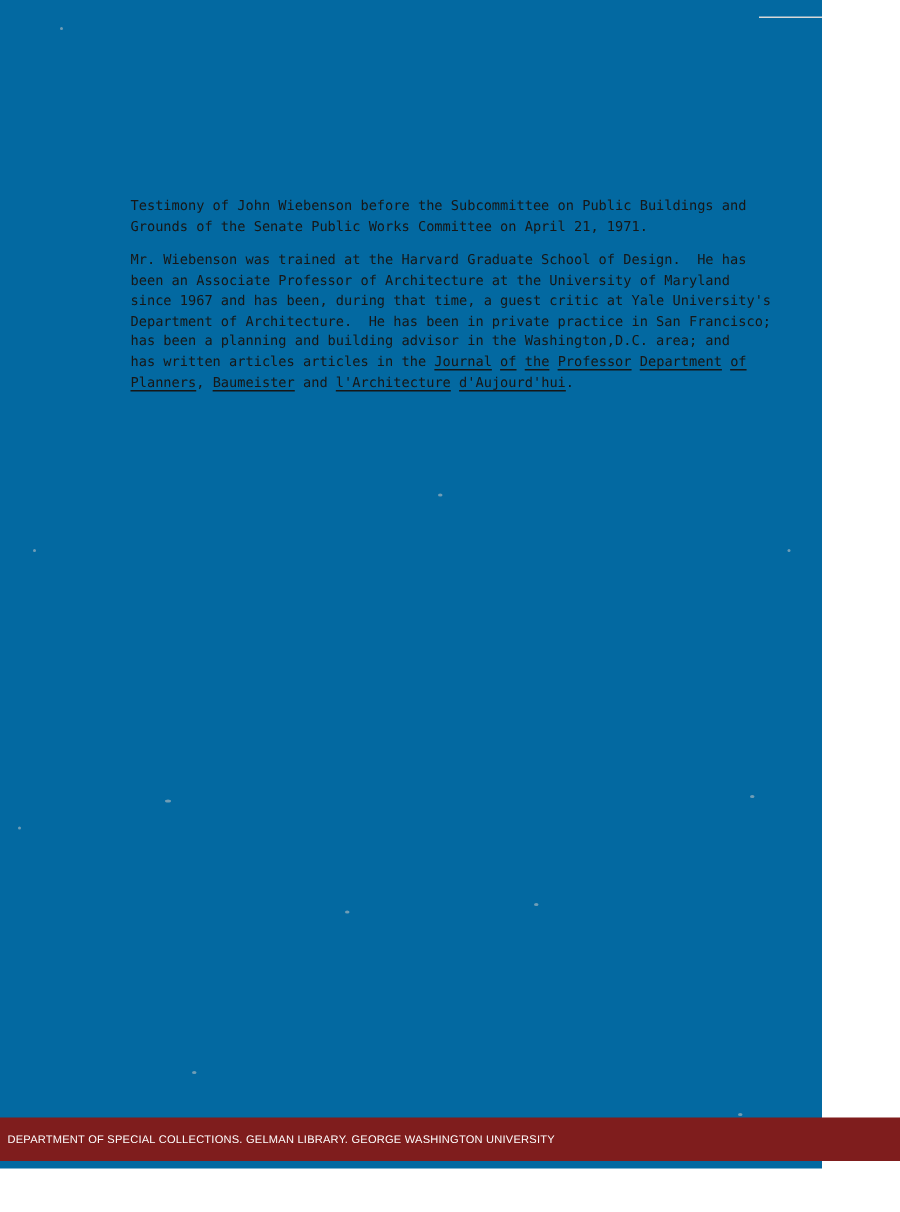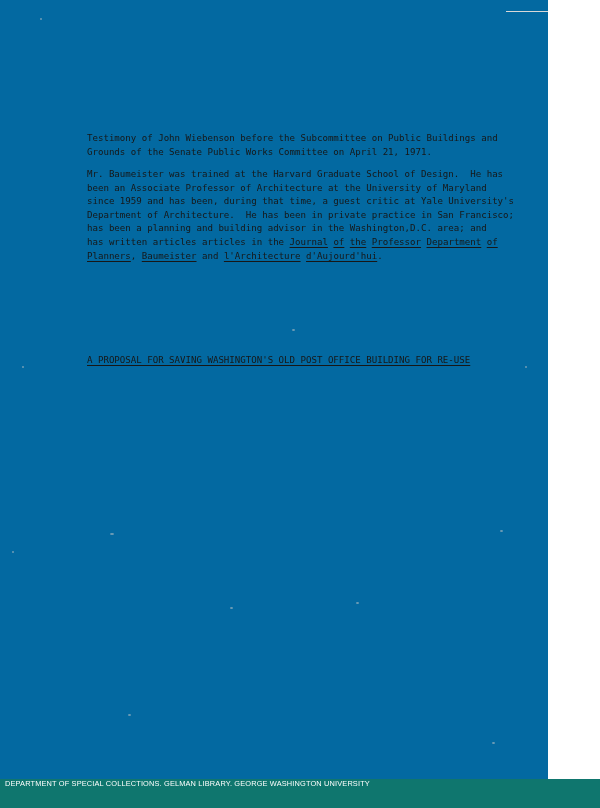--- a/index.html
+++ b/index.html
@@ -62,27 +62,27 @@
   .u {
     text-decoration: underline;
     text-underline-offset: 2px;
     text-decoration-thickness: 1px;
   }
 
   
   #credit-bar {
     position: absolute;
     left: 0;
-    top: 779px;
+    top: 745px;
     width: 600px;
     height: 29px;
-    background: #0f766e;
+    background: #7f1d1d;
     color: #ffffff;
     display: flex;
-    align-items: flex-start;
+    align-items: center;
   }
   #credit-text {
     font-family: "Liberation Sans", sans-serif;
     font-size: 7.4px;
     letter-spacing: 0.15px;
     padding-left: 5px;
     color: #ffffff;
     white-space: nowrap;
   }
 
@@ -111,27 +111,26 @@
   <div class="speck" style="left:500px; top:530px; width:3px; height:2px;"></div>
   <div class="speck" style="left:12px;  top:551px; width:2px; height:2px;"></div>
   <div class="speck" style="left:230px; top:607px; width:3px; height:2px;"></div>
   <div class="speck" style="left:356px; top:602px; width:3px; height:2px;"></div>
   <div class="speck" style="left:128px; top:714px; width:3px; height:2px;"></div>
   <div class="speck" style="left:492px; top:742px; width:3px; height:2px;"></div>
 
   <div class="typed" id="para-intro">Testimony of John Wiebenson before the Subcommittee on Public Buildings and
 Grounds of the Senate Public Works Committee on April 21, 1971.</div>
 
-  <div class="typed" id="para-bio"><span>Mr. Baumeister was trained at the Harvard Graduate School of Design.  He has</span>
+  <div class="typed" id="para-bio"><span>Mr. Wiebenson was trained at the Harvard Graduate School of Design.  He has</span>
 <span>been an Associate Professor of Architecture at the University of Maryland</span>
-<span>since 1959 and has been, during that time, a guest critic at Yale University's</span>
+<span>since 1967 and has been, during that time, a guest critic at Yale University's</span>
 <span>Department of Architecture.  He has been in private practice in San Francisco;</span>
 <span>has been a planning and building advisor in the Washington,D.C. area; and</span>
 <span>has written articles articles in the </span><span class="u">Journal</span><span> </span><span class="u">of</span><span> </span><span class="u">the</span><span> </span><span class="u">Professor</span><span> </span><span class="u">Department</span><span> </span><span class="u">of</span>
 <span class="u">Planners</span><span>, </span><span class="u">Baumeister</span><span> and </span><span class="u">l'Architecture</span><span> </span><span class="u">d'Aujourd'hui</span><span>.</span></div>
 
-  <div class="typed u" id="heading-proposal">A PROPOSAL FOR SAVING WASHINGTON'S OLD POST OFFICE BUILDING FOR RE-USE</div>
 
 </div>
 
 <div id="credit-bar">
   <span id="credit-text">DEPARTMENT OF SPECIAL COLLECTIONS. GELMAN LIBRARY. GEORGE WASHINGTON UNIVERSITY</span>
 </div>
 
 </body></html>

